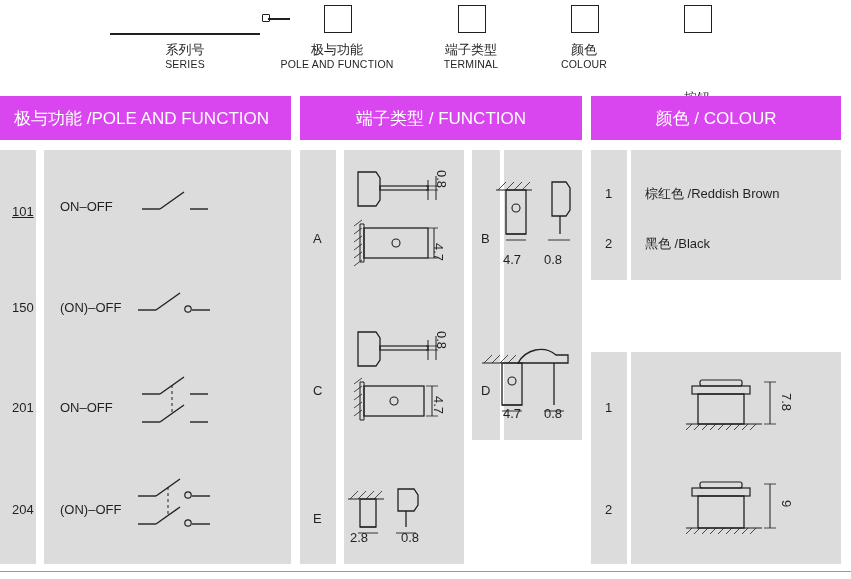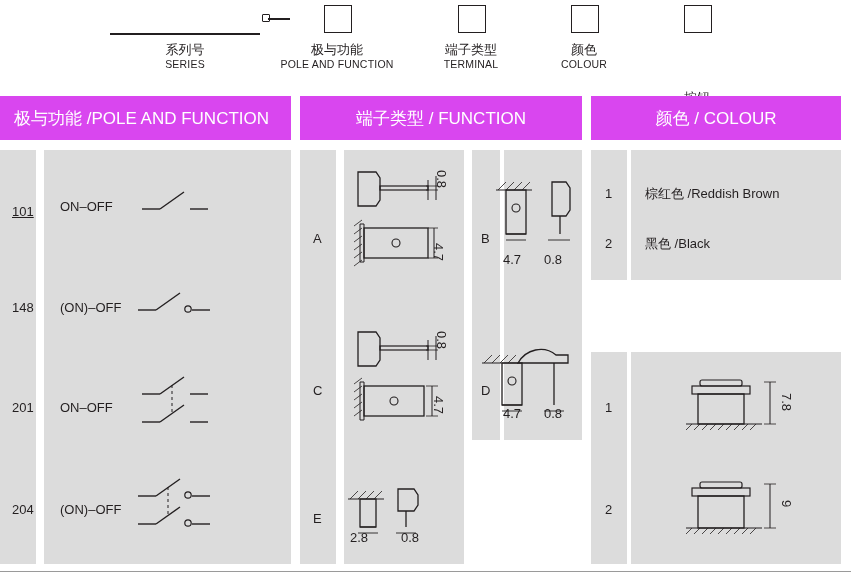--- a/index.html
+++ b/index.html
@@ -189,21 +189,21 @@
   <div class="cellnum" style="left:12px; top:204px;text-decoration:underline;">101</div>
   <div class="celltxt" style="left:60px; top:199px;">ON–OFF</div>
   <div style="position:absolute; left:140px; top:185px;">
     <svg width="70" height="34" viewBox="0 0 70 34">
       <line x1="2" y1="24" x2="20" y2="24" stroke="#231f20" stroke-width="1.4"></line>
       <line x1="20" y1="24" x2="44" y2="7" stroke="#231f20" stroke-width="1.4"></line>
       <line x1="50" y1="24" x2="68" y2="24" stroke="#231f20" stroke-width="1.4"></line>
     </svg>
   </div>
 
-  <div class="cellnum" style="left:12px; top:300px;">148</div>
+  <div class="cellnum" style="left:12px; top:300px;">150</div>
   <div class="celltxt" style="left:60px; top:300px;">(ON)–OFF</div>
   <div style="position:absolute; left:136px; top:286px;">
     <svg width="76" height="34" viewBox="0 0 76 34">
       <line x1="2" y1="24" x2="20" y2="24" stroke="#231f20" stroke-width="1.4"></line>
       <line x1="20" y1="24" x2="44" y2="7" stroke="#231f20" stroke-width="1.4"></line>
       <circle cx="52" cy="23" r="3.2" fill="none" stroke="#231f20" stroke-width="1.2"></circle>
       <line x1="56" y1="24" x2="74" y2="24" stroke="#231f20" stroke-width="1.4"></line>
     </svg>
   </div>
 

